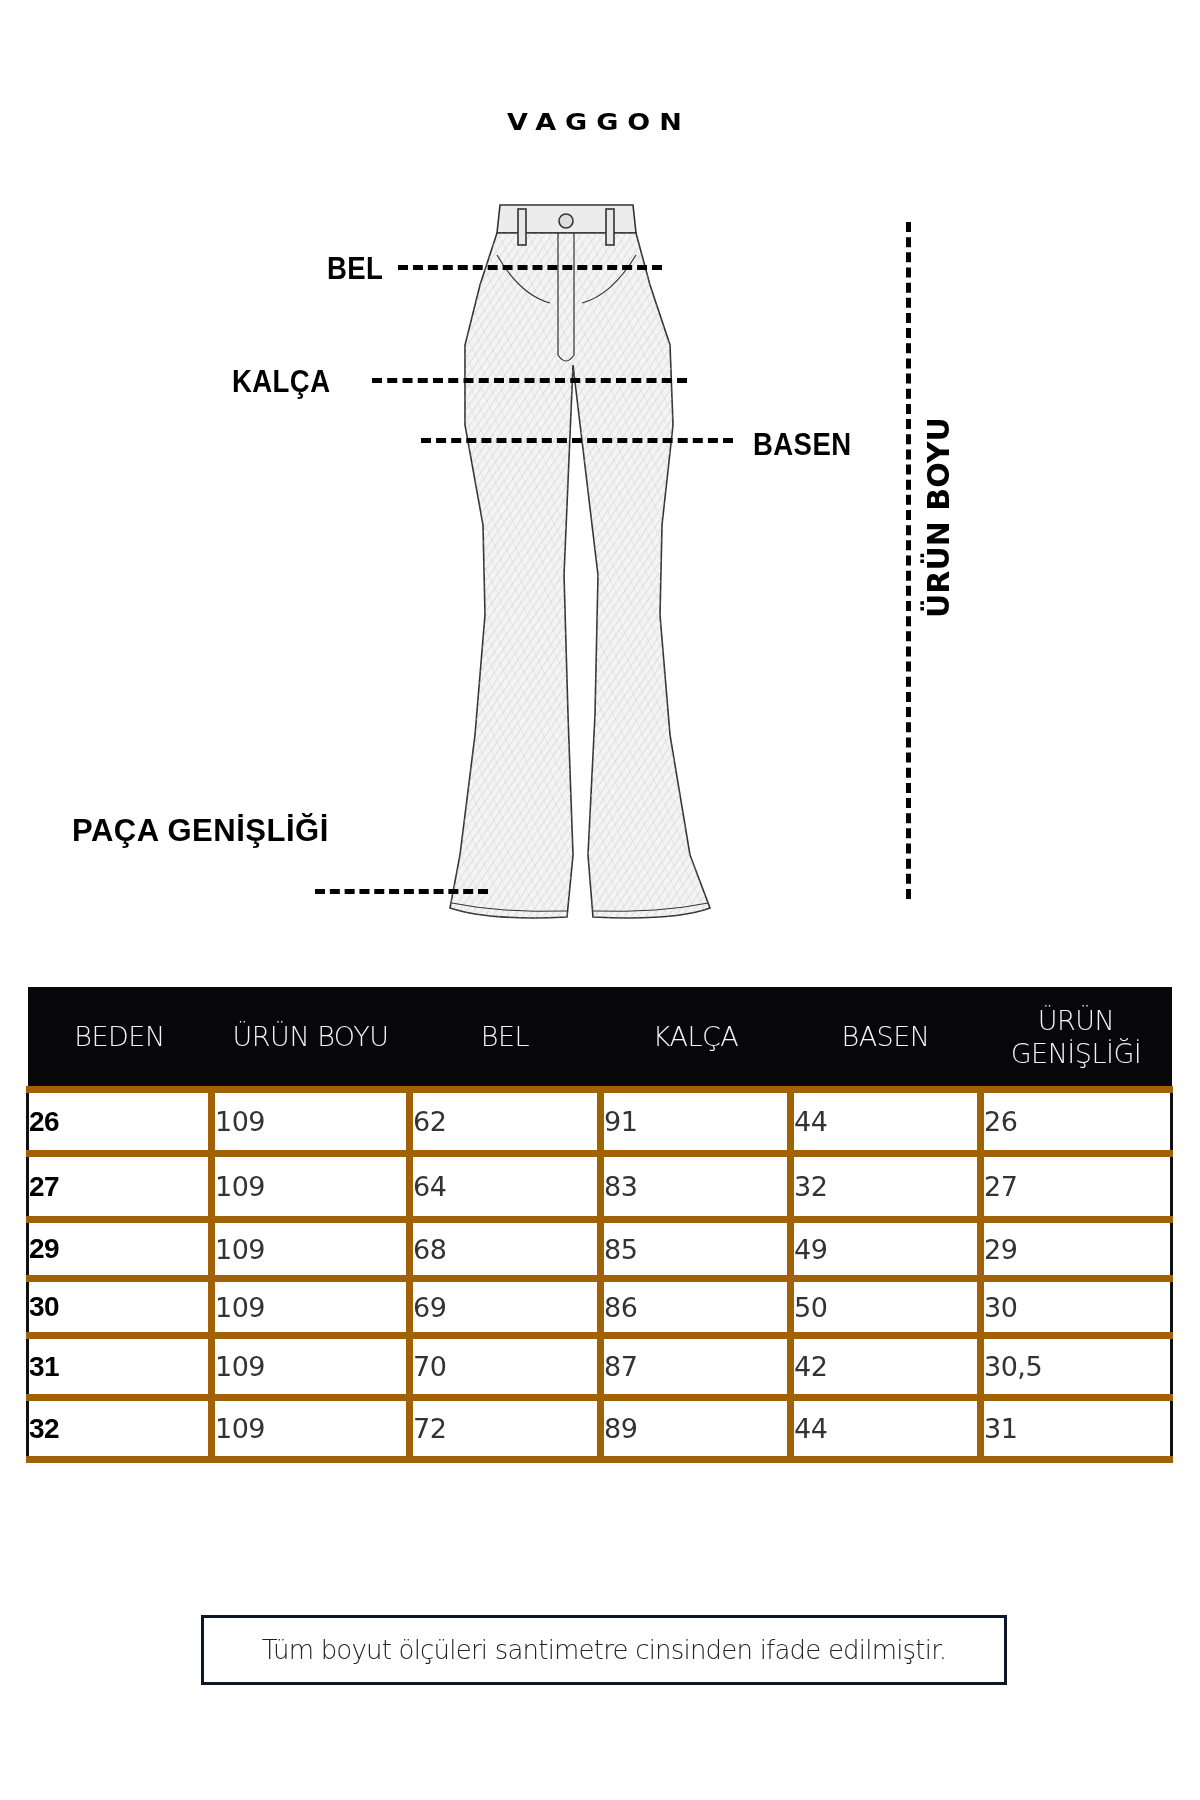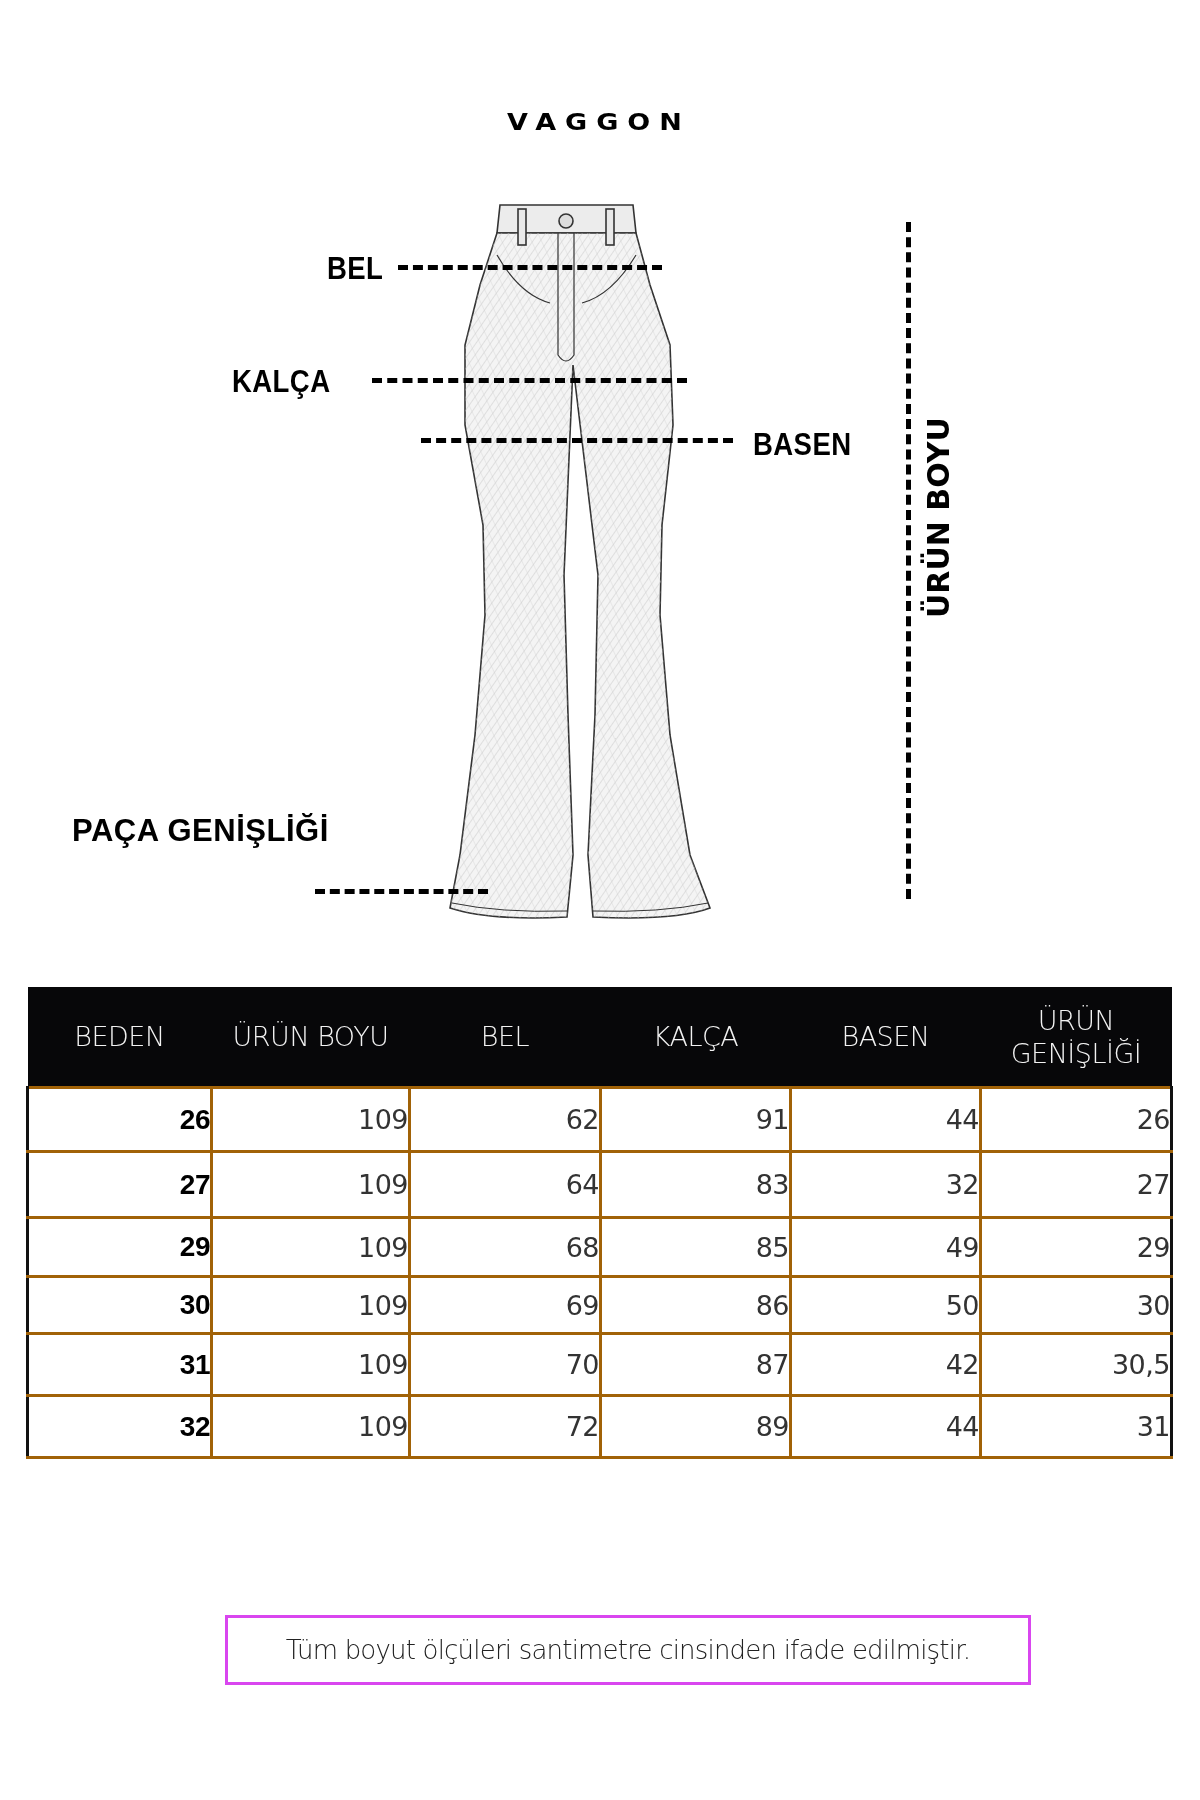--- a/index.html
+++ b/index.html
@@ -11,26 +11,26 @@
   .mlabel { font-family: "Liberation Sans", sans-serif; font-weight: bold; font-size: 32px; line-height: 32px; letter-spacing: 0.5px; white-space: nowrap; }
   .mlabel.cond { transform-origin: left center; transform: scaleX(0.86); }
   .dash { height: 0; border-top: 5px dashed #000; }
   .vdash { width: 0; border-left: 5px dashed #000; }
 
   .vert { font-family: "DejaVu Sans", sans-serif; font-weight: bold; font-size: 30px; white-space: nowrap; transform-origin: left top; transform: rotate(-90deg); line-height: 34px; }
 
   
   .size-table { left: 26px; top: 987px; width: 1144px; border-collapse: collapse; table-layout: fixed; }
   .size-table th { background: #070709; color: #f2f2f2; font-family: "DejaVu Sans", sans-serif; font-weight: 200; font-size: 27px; line-height: 33px; text-align: center; height: 99px; padding: 0; border: none; letter-spacing: -0.5px; }
-  .size-table td { border: 3px solid #a16207; text-align: right; font-family: "DejaVu Sans", sans-serif; font-weight: normal; font-size: 27px; color: #333; padding: 0; letter-spacing: -0.5px; }
+  .size-table td { border: 7px solid #a16207; text-align: left; font-family: "DejaVu Sans", sans-serif; font-weight: normal; font-size: 27px; color: #333; padding: 0; letter-spacing: -0.5px; }
   .size-table td.sz { font-family: "Liberation Sans", sans-serif; font-weight: bold; color: #000; font-size: 28px; }
   .size-table td:first-child { border-left: 3px solid #111; }
   .size-table td:last-child { border-right: 3px solid #111; }
 
-  .note { left: 201px; top: 1615px; width: 800px; height: 64px; border: 3px solid #d946ef; display: flex; align-items: center; justify-content: center; font-family: "DejaVu Sans", sans-serif; font-size: 26px; color: #222; letter-spacing: -0.8px; font-weight: 200; margin-left: 24px; }
+  .note { left: 201px; top: 1615px; width: 800px; height: 64px; border: 3px solid #0f172a; display: flex; align-items: center; justify-content: center; font-family: "DejaVu Sans", sans-serif; font-size: 26px; color: #222; letter-spacing: -0.8px; font-weight: 200; }
 </style>
 </head>
 <body>
 
 <div class="abs brand">VAGGON</div>
 
 <svg class="abs" style="left:440px; top:195px;" width="290" height="735" viewBox="0 0 290 735">
   <defs>
     <pattern id="hatch" width="6" height="6" patternUnits="userSpaceOnUse" patternTransform="rotate(35)">
       <line x1="0" y1="0" x2="0" y2="6" stroke="#bdbdbd" stroke-width="1"></line>

